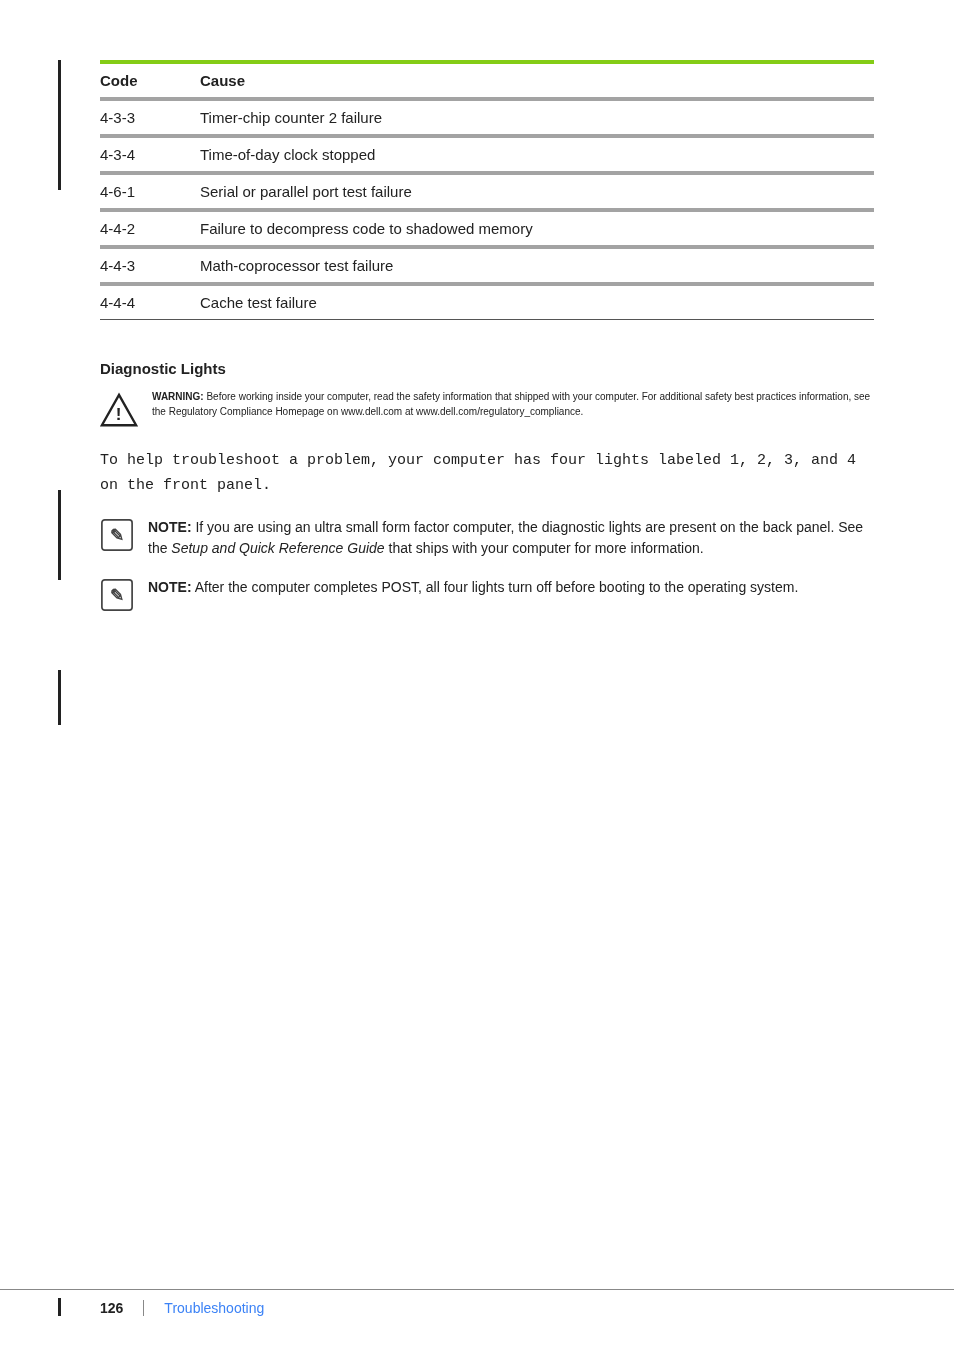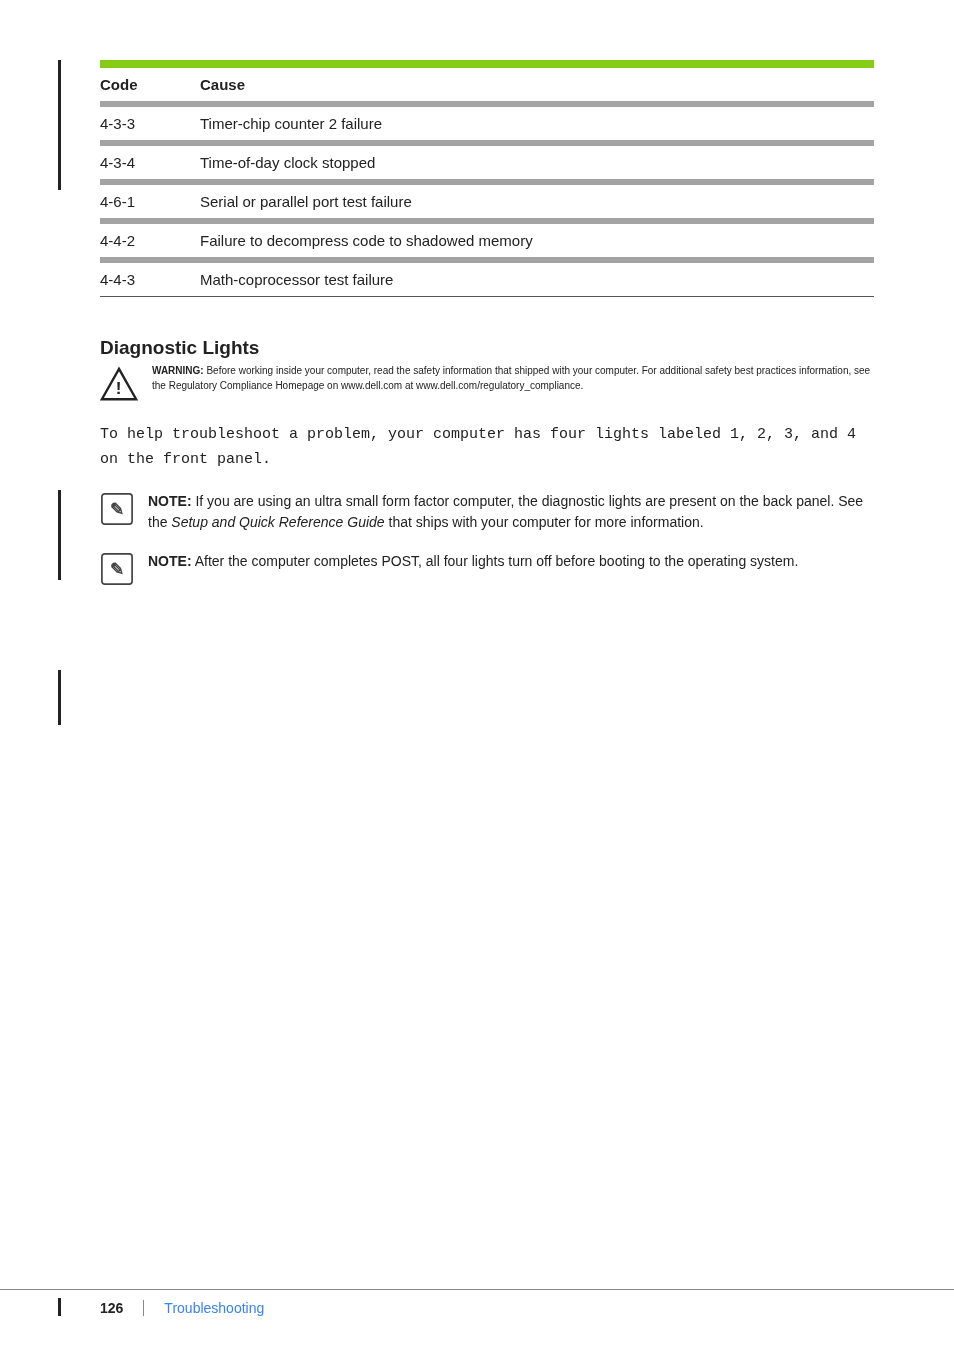--- a/index.html
+++ b/index.html
@@ -34,45 +34,45 @@
       width: 100%;
       border-collapse: collapse;
       margin-bottom: 40px;
     }
 
     .code-table th,
     .code-table td {
       padding: 8px 12px 8px 0;
       text-align: left;
       vertical-align: top;
-      border-top: 6px solid #a3a3a3;
+      border-top: 4px solid #a3a3a3;
     }
 
     .code-table thead th {
-      border-top: 8px solid #84cc16;
+      border-top: 4px solid #84cc16;
       border-bottom: 1px solid #222;
       font-weight: bold;
       font-size: 15px;
     }
 
     .code-table tbody tr:last-child td {
       border-bottom: 1px solid #555;
     }
 
     .code-table td:first-child,
     .code-table th:first-child {
       width: 100px;
       padding-left: 0;
     }
 
     
     .section-heading {
       font-weight: bold;
-      font-size: 19px;
-      margin-bottom: 4px;
+      font-size: 15px;
+      margin-bottom: 12px;
       margin-top: 10px;
     }
 
     
     .warning-box {
       display: flex;
       align-items: flex-start;
       margin-bottom: 20px;
       gap: 14px;
     }
@@ -219,20 +219,24 @@
           <td>Serial or parallel port test failure</td>
         </tr>
         <tr>
           <td>4-4-2</td>
           <td>Failure to decompress code to shadowed memory</td>
         </tr>
         <tr>
           <td>4-4-3</td>
           <td>Math-coprocessor test failure</td>
         </tr>
+        <tr>
+          <td>4-4-4</td>
+          <td>Cache test failure</td>
+        </tr>
       </tbody>
   </table>
 
   <div class="section-heading">Diagnostic Lights</div>
 
   <div class="warning-box">
     <div class="warning-icon">
       <svg viewBox="0 0 40 40" xmlns="http://www.w3.org/2000/svg">
         <polygon points="20,4 38,36 2,36" fill="none" stroke="#222" stroke-width="2.5"></polygon>
         <text x="19.5" y="30" text-anchor="middle" font-size="18" font-weight="bold" fill="#222">!</text>

